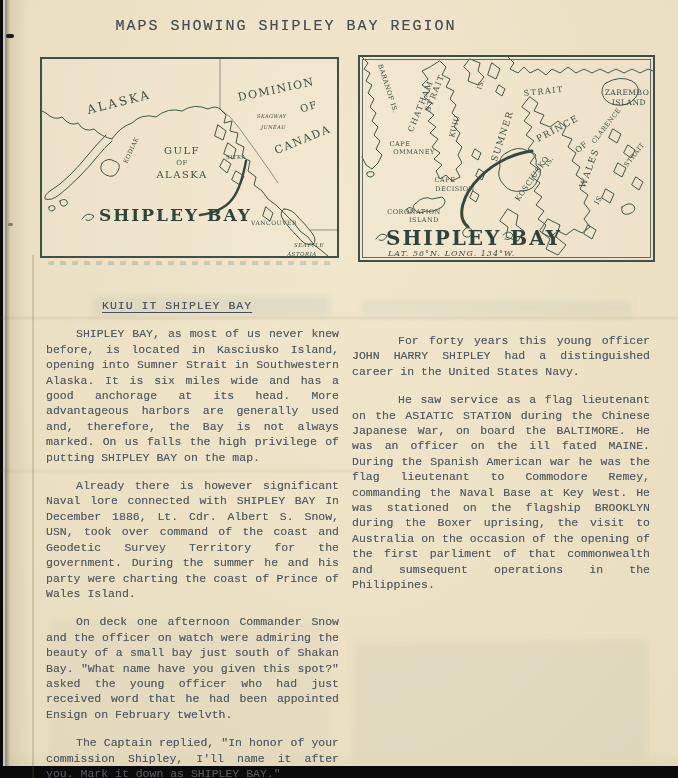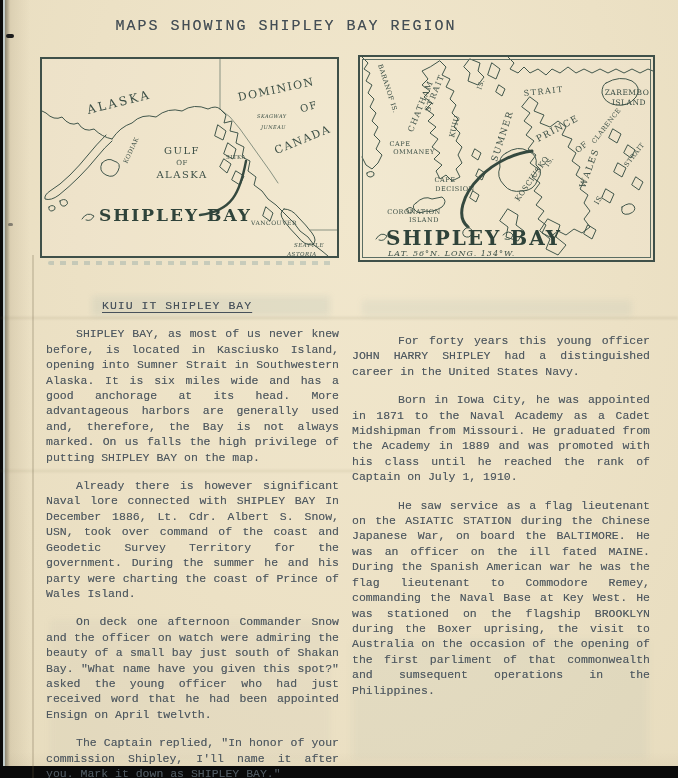--- a/index.html
+++ b/index.html
@@ -194,24 +194,23 @@
       <text class="small-label" x="188" y="110" font-size="6.5" transform="rotate(-55 188 110)">IS.</text>
       <text class="title-text" x="26" y="188" font-size="20">SHIPLEY BAY</text>
       <text class="sub-text" x="28" y="199" font-size="8">LAT. 56°N.  LONG. 134°W.</text>
     </svg>
   </div>
 
   <div class="col" id="col-left">
     <span class="article-heading">KUIU IT SHIPLEY BAY</span>
     <p>SHIPLEY BAY, as most of us never knew before, is located in Kasciusko Island, opening into Sumner Strait in Southwestern Alaska. It is six miles wide and has a good anchorage at its head. More advantageous harbors are generally used and, therefore, the Bay is not always marked. On us falls the high privilege of putting SHIPLEY BAY on the map.</p>
     <p>Already there is however significant Naval lore connected with SHIPLEY BAY In December 1886, Lt. Cdr. Albert S. Snow, USN, took over command of the coast and Geodetic Survey Territory for the government.  During the summer he and his party were charting the coast of Prince of Wales Island.</p>
-    <p>On deck one afternoon Commander Snow and the officer on watch were admiring the beauty of a small bay just south of Shakan Bay. "What name have you given this spot?" asked the young officer who had just received word that he had been appointed Ensign on April twelvth.</p>
+    <p>On deck one afternoon Commander Snow and the officer on watch were admiring the beauty of a small bay just south of Shakan Bay. "What name have you given this spot?" asked the young officer who had just received word that he had been appointed Ensign on February twelvth.</p>
     <p>The Captain replied, "In honor of your commission Shipley,  I'll name it after you. Mark it down as SHIPLEY BAY."</p>
 
   </div>
 
   <div class="col" id="col-right">
     <p>For forty years this young officer JOHN HARRY SHIPLEY had a  distinguished career in the United States Navy.</p>
-    <p>Born in Iowa City, he was appointed  in 1871 to the  Naval Academy  as a Cadet Midshipman from Missouri. He graduated from the Academy in 1889  and was promoted with his class until he  reached the rank of Captain on July 1, 1910.</p>
     <p>He saw  service as a flag lieutenant on the ASIATIC STATION during  the Chinese Japanese War, on board the BALTIMORE.  He was  an  officer on the ill fated MAINE.  During  the Spanish American war he was the flag lieutenant  to Commodore Remey,  commanding the  Naval Base at Key West.  He was  stationed on the flagship  BROOKLYN during the Boxer uprising, the visit to Australia on the occasion  of the  opening  of the  first parliment  of that commonwealth and sumsequent operations in the Philippines.</p>
   </div>
 
 </div>
 
 </body></html>

